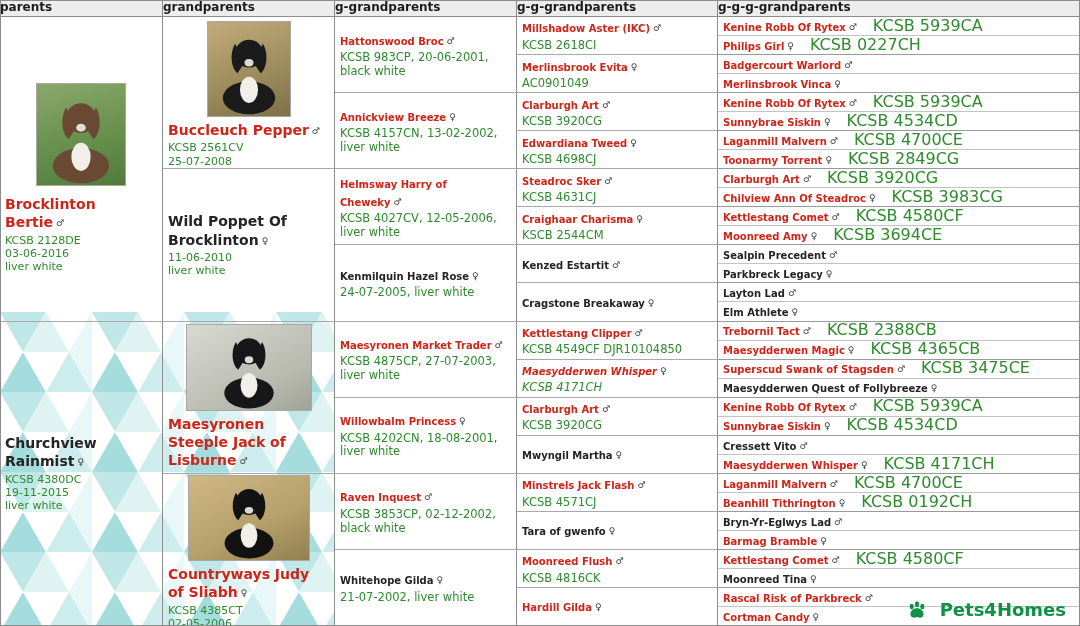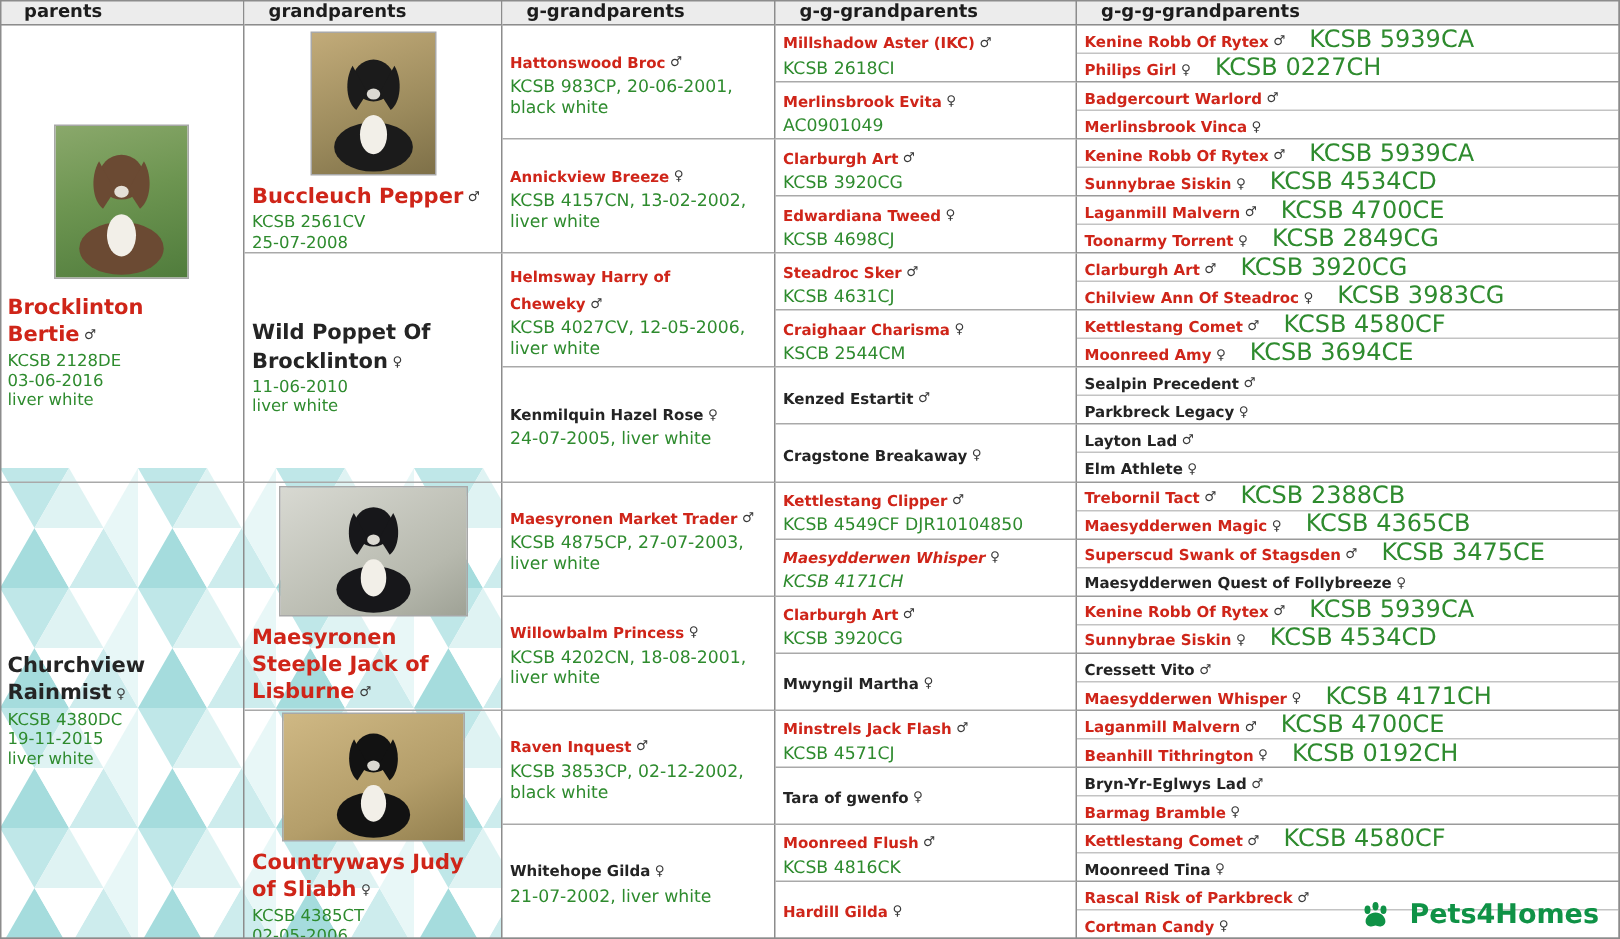--- a/index.html
+++ b/index.html
@@ -14,21 +14,21 @@
     position:absolute;inset:0;z-index:1;
     display:grid;
     grid-template-columns:163px 172px 182px 201px 1fr;
     grid-template-rows:17px repeat(32,1fr);
     outline:1px solid var(--border,#8c8c8c);outline-offset:-1px;
   }
   .hdr{
     grid-row:1;background:var(--header_bg,#ececec);
     border-right:1px solid var(--border,#8c8c8c);
     border-bottom:1px solid var(--border,#8c8c8c);
-    font-weight:bold;font-size:12px;line-height:15px;padding:0 16px;color:#1c1c1c;
+    font-weight:bold;font-size:12px;line-height:15px;padding:0 0;color:#1c1c1c;
     box-sizing:border-box;white-space:nowrap;overflow:hidden;
   }
   .cell{
     border-right:1px solid var(--border,#8c8c8c);
     border-bottom:1px solid #a9a9a9;
     box-sizing:border-box;overflow:hidden;background:transparent;
   }
   .cell.centered{display:flex;flex-direction:column;justify-content:center;}
   .cell.has-photo{display:flex;flex-direction:column;}
   .cell.g4{display:flex;flex-direction:row;align-items:center;border-bottom:1px solid #c3c3c3;}

